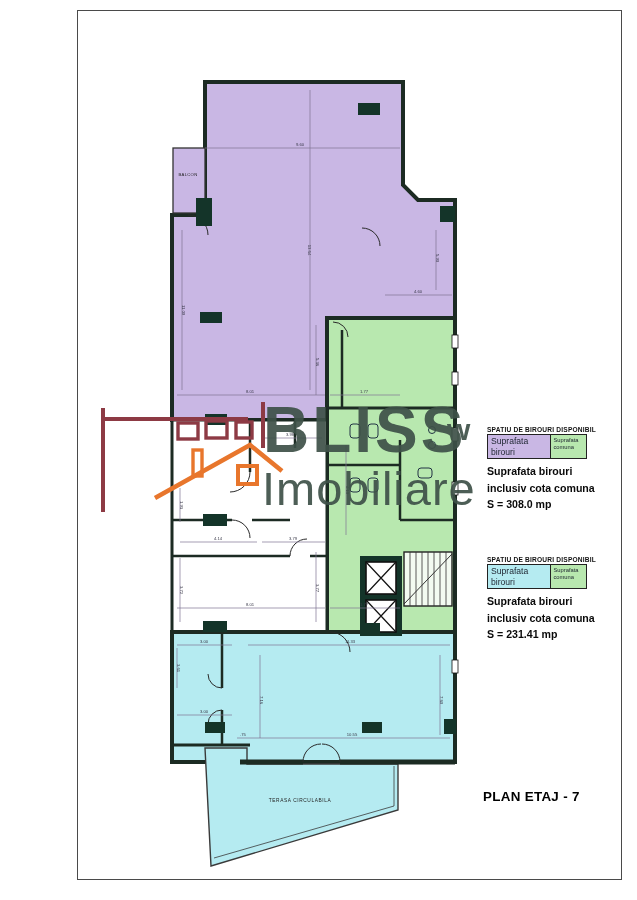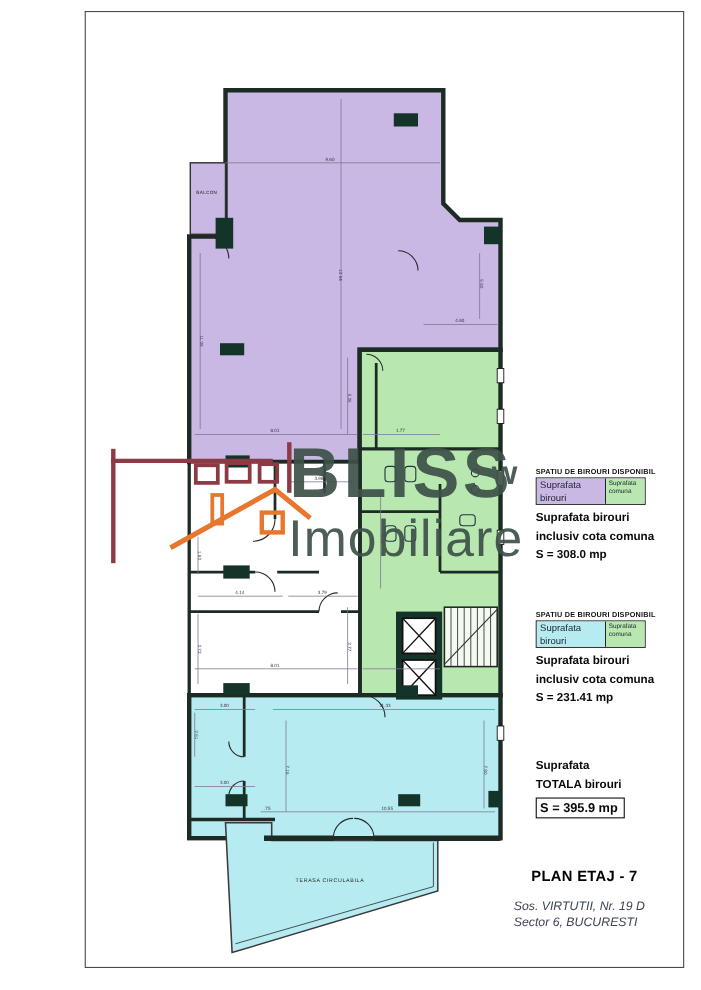--- a/index.html
+++ b/index.html
@@ -209,27 +209,16 @@
       <div class="cellL" style="background:var(--c-cyan);">Suprafata birouri</div>
       <div class="cellR" style="background:var(--c-green);">Suprafata comuna</div>
     </div>
     <div class="area-lines">
       <div>Suprafata birouri</div>
       <div>inclusiv cota comuna</div>
       <div>S = 231.41 mp</div>
     </div>
   </div>
 
-  <div class="blk" style="left:487px;top:688px;">
-    <div class="tot-lines">
-      <div>Suprafata</div>
-      <div>TOTALA birouri</div>
-    </div>
-    <div class="tot-box">S = 395.9 mp</div>
-  </div>
 
   <div class="blk plan-title" style="left:483px;top:789px;">PLAN ETAJ - 7</div>
 
-  <div class="blk address" style="left:467px;top:817px;">
-    <div>Sos. VIRTUTII, Nr. 19 D</div>
-    <div>Sector 6, BUCURESTI</div>
-  </div>
 </div>
 
 </body></html>

